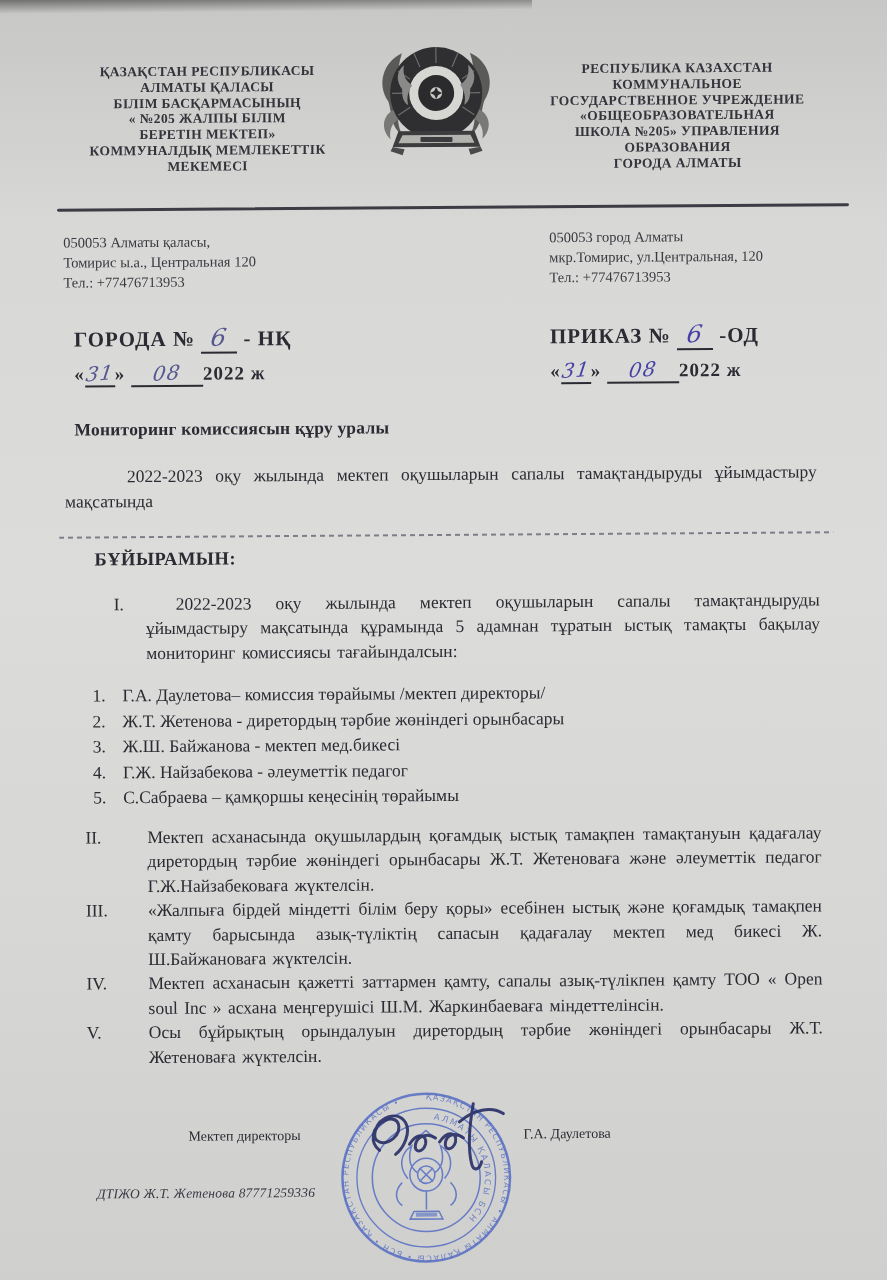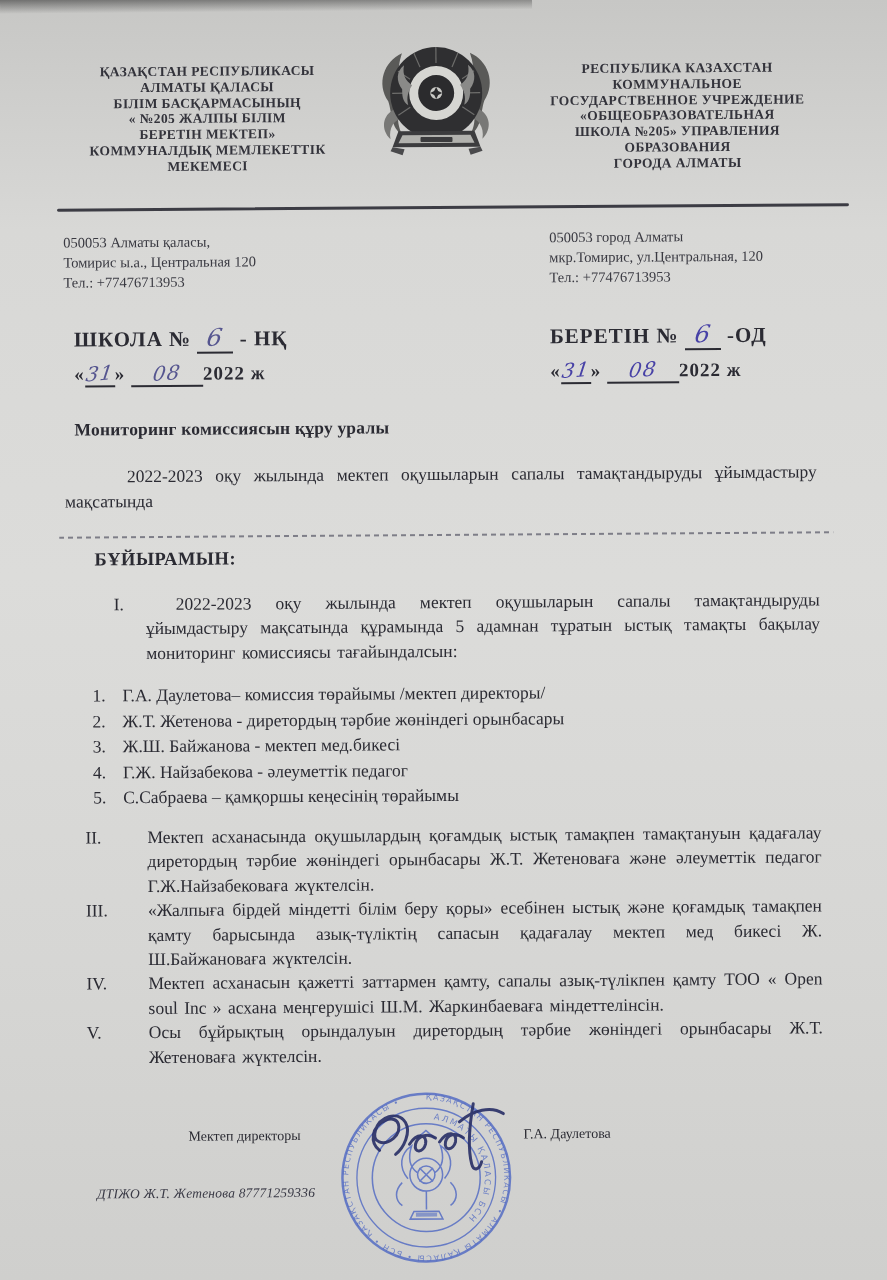--- a/index.html
+++ b/index.html
@@ -125,33 +125,33 @@
     <div>Тел.: +77476713953</div>
   </div>
   <div class="abs addr" style="left:552px;top:228px;width:320px;">
     <div>050053 город Алматы</div>
     <div>мкр.Томирис, ул.Центральная, 120</div>
     <div>Тел.: +77476713953</div>
   </div>
 
   <div class="abs" style="left:76px;top:322px;">
     <div class="order-line">
-      <span>ШКОЛА  №</span>
+      <span>ГОРОДА  №</span>
       <span class="uline u-num"><span class="hand hand-l" style="font-size:24px;">6</span></span>
       <span>- НҚ</span>
     </div>
     <div class="order-date">
       <span>«</span><span class="uline u-day"><span class="hand hand-l" style="font-size:20px;">31</span></span><span>»</span>
       <span class="uline u-month"><span class="hand hand-l" style="font-size:20px;">08</span></span><span>2022 ж</span>
     </div>
   </div>
 
   <div class="abs" style="left:552px;top:322px;">
     <div class="order-line">
-      <span>БЕРЕТІН  №</span>
+      <span>ПРИКАЗ  №</span>
       <span class="uline u-num"><span class="hand hand-r" style="font-size:24px;">6</span></span>
       <span>-ОД</span>
     </div>
     <div class="order-date">
       <span>«</span><span class="uline u-day"><span class="hand hand-r" style="font-size:20px;">31</span></span><span>»</span>
       <span class="uline u-month"><span class="hand hand-r" style="font-size:20px;">08</span></span><span>2022 ж</span>
     </div>
   </div>
 
   <div class="abs doc-title" style="left:76px;top:417px;width:600px;">Мониторинг комиссиясын құру уралы</div>

